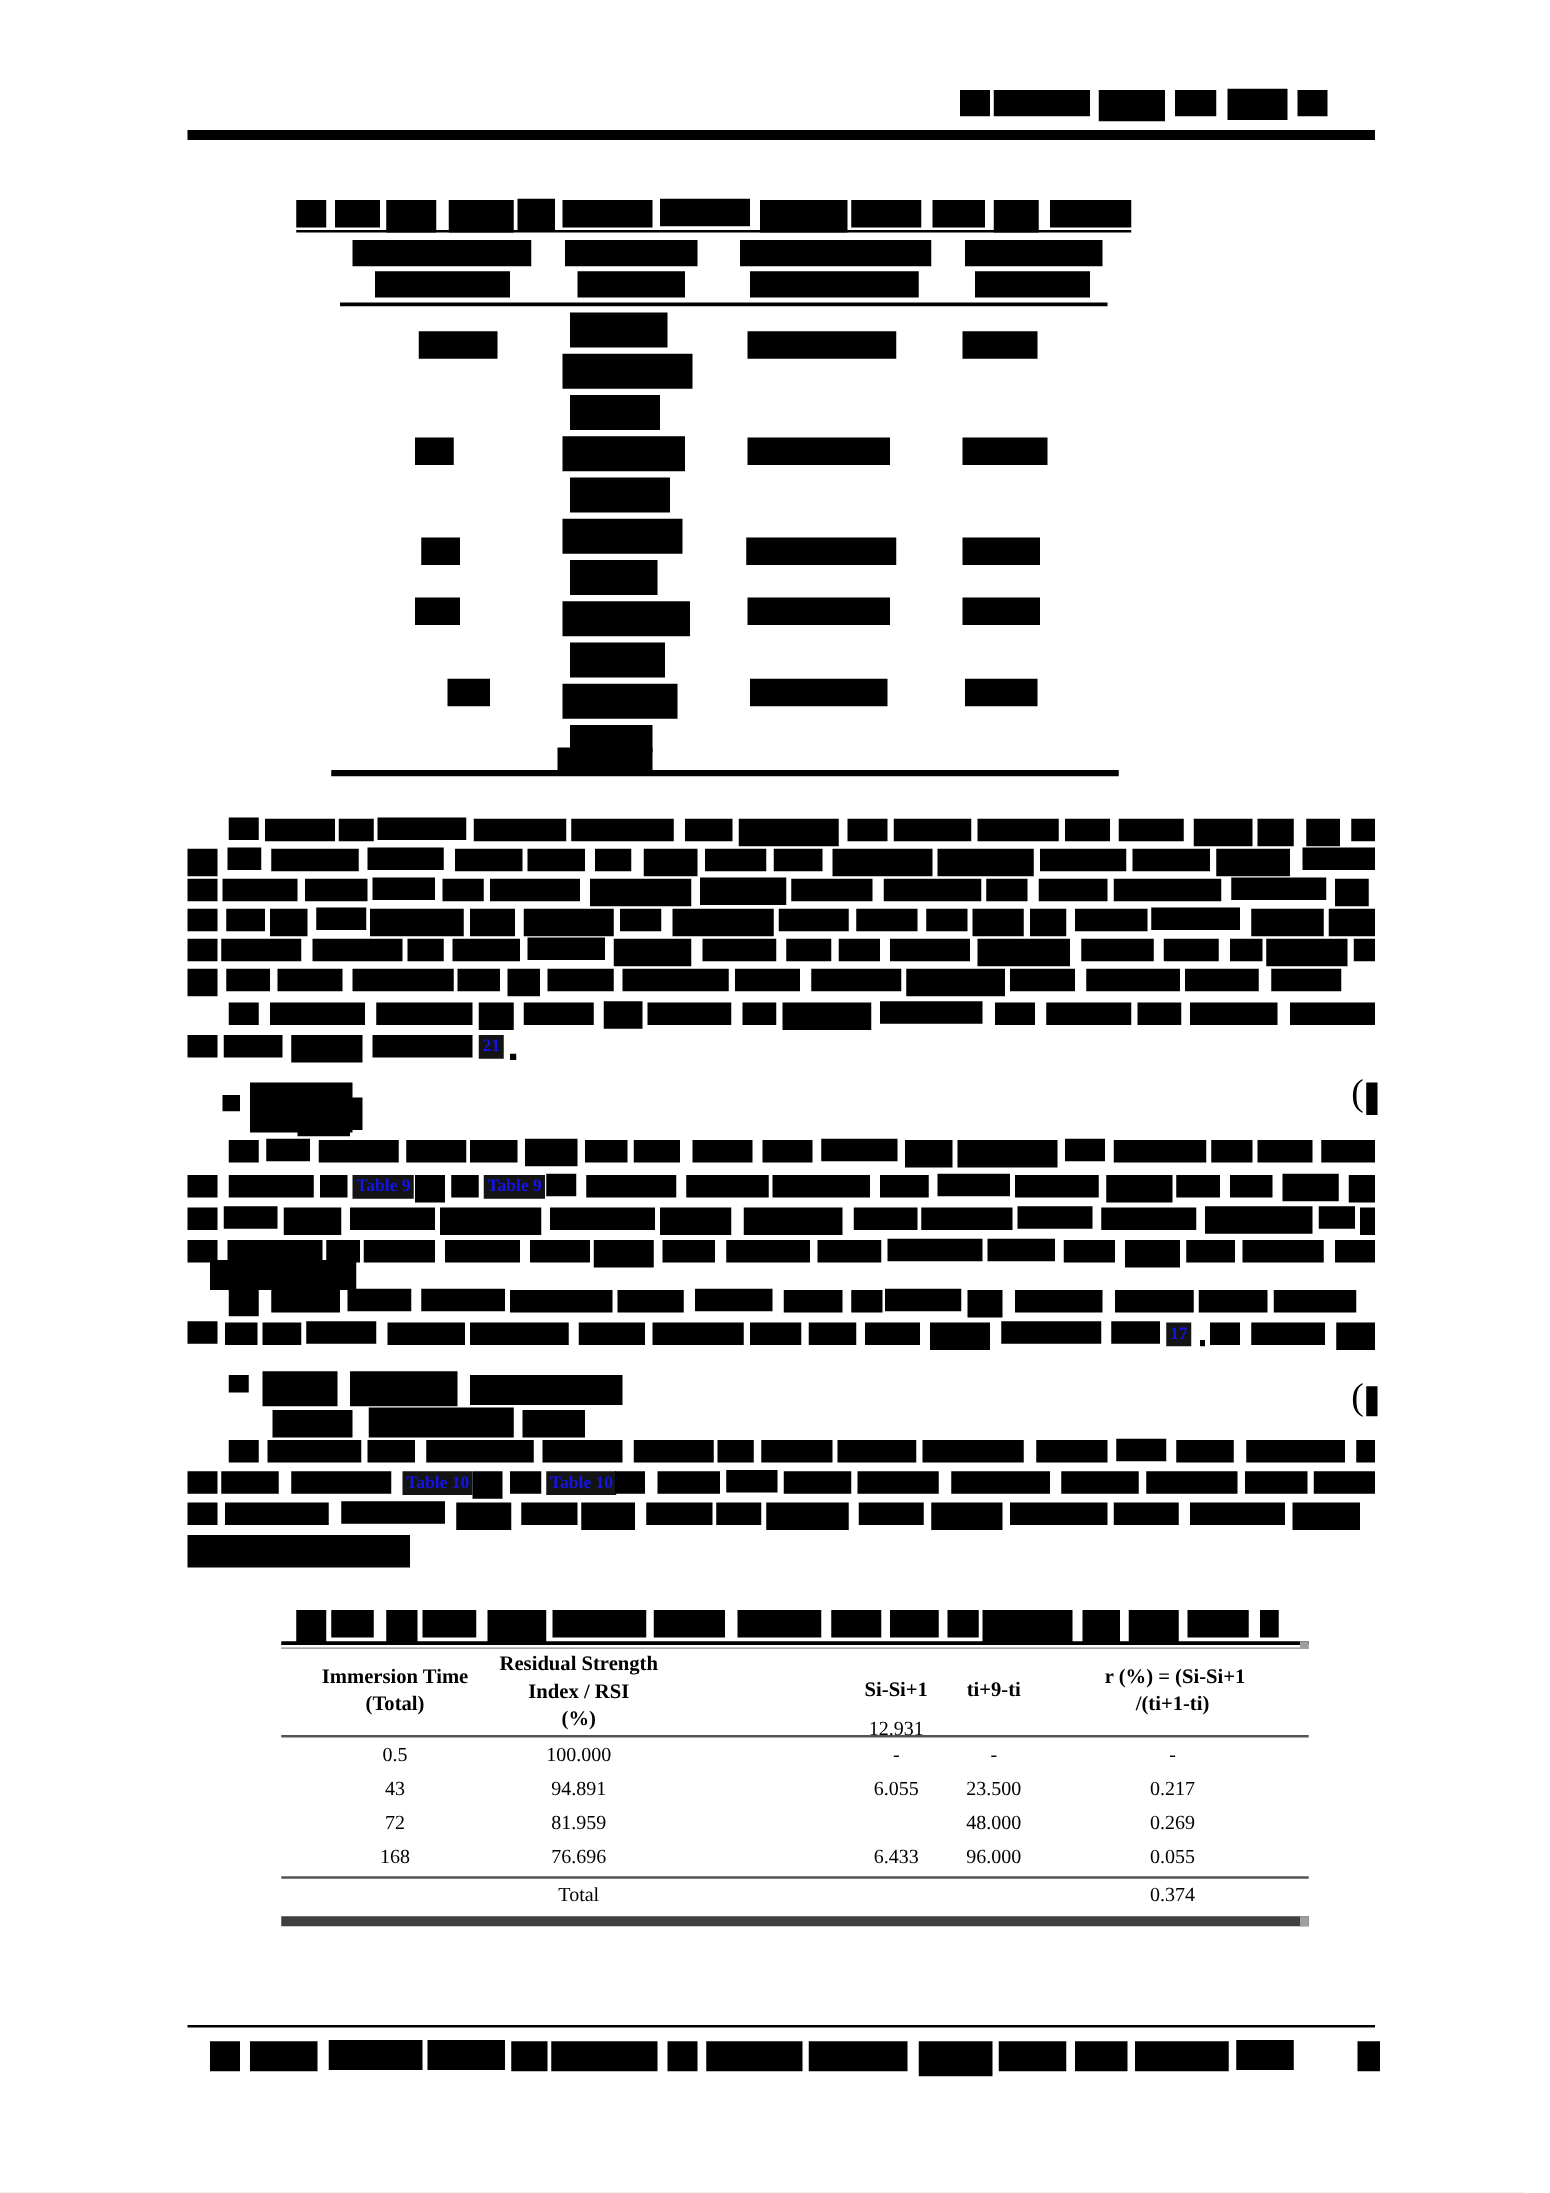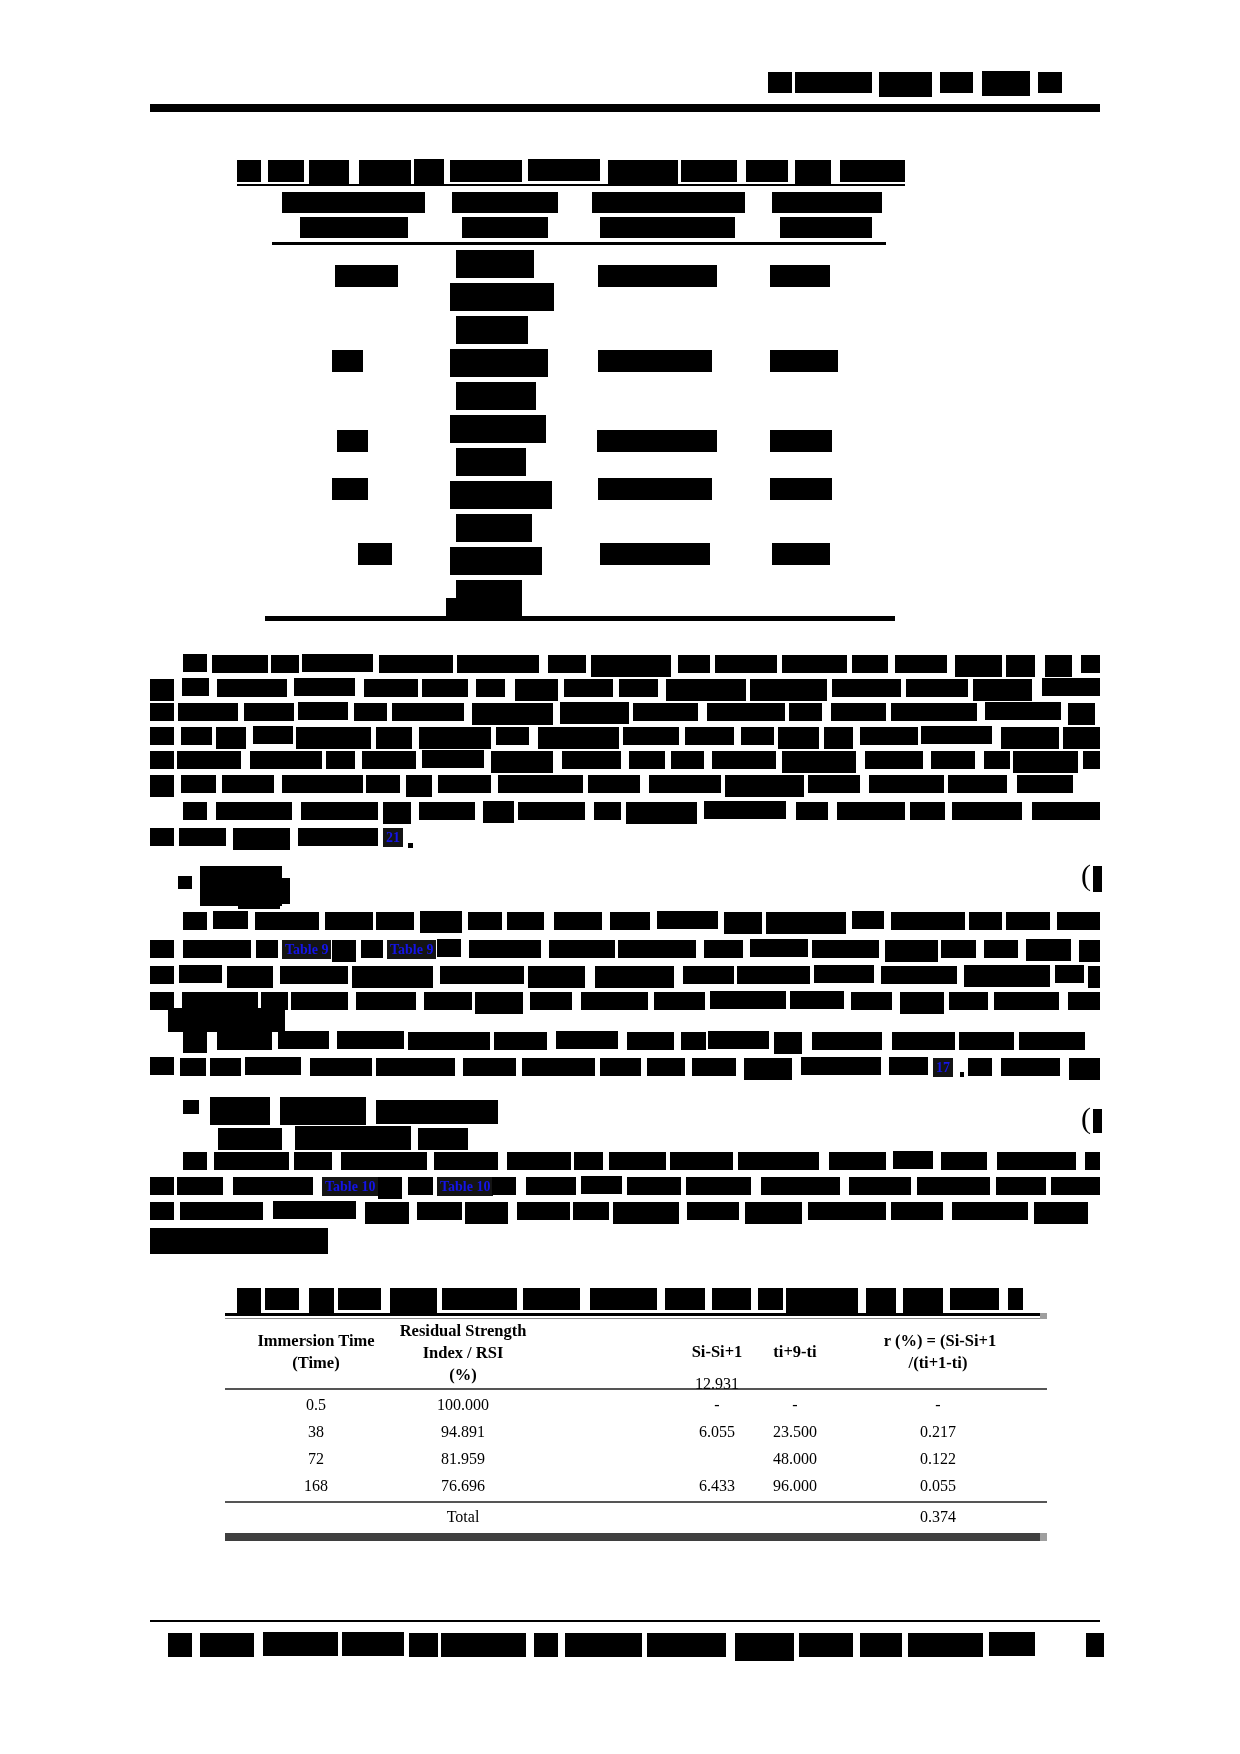--- a/index.html
+++ b/index.html
@@ -35,49 +35,49 @@
 
   <div class="rule" style="left:225px;top:1313px;width:822px;height:3px;"></div>
   <div class="rule" style="left:225px;top:1318px;width:822px;height:1px;background:#8a8a8a;"></div>
   <div class="rule" style="left:225px;top:1388px;width:822px;height:2px;background:#555;"></div>
   <div class="rule" style="left:225px;top:1501px;width:822px;height:2px;background:#555;"></div>
   <div class="rule" style="left:225px;top:1533px;width:822px;height:8px;background:#3f3f3f;"></div>
   <div class="notch" style="left:1040px;top:1533px;width:7px;height:8px;"></div>
   <div class="notch" style="left:1040px;top:1313px;width:7px;height:6px;"></div>
 
   <span class="cell hcell" style="left:316px;top:1330px;">Immersion Time</span>
-  <span class="cell hcell" style="left:316px;top:1352px;">(Time)</span>
+  <span class="cell hcell" style="left:316px;top:1352px;">(Total)</span>
 
   <span class="cell hcell" style="left:463px;top:1320px;">Residual Strength</span>
   <span class="cell hcell" style="left:463px;top:1342px;">Index / RSI</span>
   <span class="cell hcell" style="left:463px;top:1364px;">(%)</span>
 
   <span class="cell hcell" style="left:717px;top:1341px;">Si-Si+1</span>
   <span class="cell hcell" style="left:795px;top:1341px;">ti+9-ti</span>
 
   <span class="cell hcell c5h" style="left:940px;top:1330px;">r (%) = (Si-Si+1</span>
   <span class="cell hcell c5h" style="left:938px;top:1352px;">/(ti+1-ti)</span>
 
   <span class="cell" style="left:316px;top:1394px;">0.5</span>
   <span class="cell" style="left:463px;top:1394px;">100.000</span>
   <span class="cell" style="left:717px;top:1394px;">-</span>
   <span class="cell" style="left:795px;top:1394px;">-</span>
   <span class="cell" style="left:938px;top:1394px;">-</span>
 
-  <span class="cell" style="left:316px;top:1421px;">38</span>
+  <span class="cell" style="left:316px;top:1421px;">43</span>
   <span class="cell" style="left:463px;top:1421px;">94.891</span>
   <span class="cell" style="left:717px;top:1421px;">6.055</span>
   <span class="cell" style="left:795px;top:1421px;">23.500</span>
   <span class="cell" style="left:938px;top:1421px;">0.217</span>
 
   <span class="cell" style="left:316px;top:1448px;">72</span>
   <span class="cell" style="left:463px;top:1448px;">81.959</span>
   <span class="cell" style="left:717px;top:1373px;text-align:center;">12.931</span>
   <span class="cell" style="left:795px;top:1448px;">48.000</span>
-  <span class="cell" style="left:938px;top:1448px;">0.122</span>
+  <span class="cell" style="left:938px;top:1448px;">0.269</span>
 
   <span class="cell" style="left:316px;top:1475px;">168</span>
   <span class="cell" style="left:463px;top:1475px;">76.696</span>
   <span class="cell" style="left:717px;top:1475px;">6.433</span>
   <span class="cell" style="left:795px;top:1475px;">96.000</span>
   <span class="cell" style="left:938px;top:1475px;">0.055</span>
 
   <span class="cell" style="left:463px;top:1506px;">Total</span>
   <span class="cell" style="left:938px;top:1506px;">0.374</span>
 

